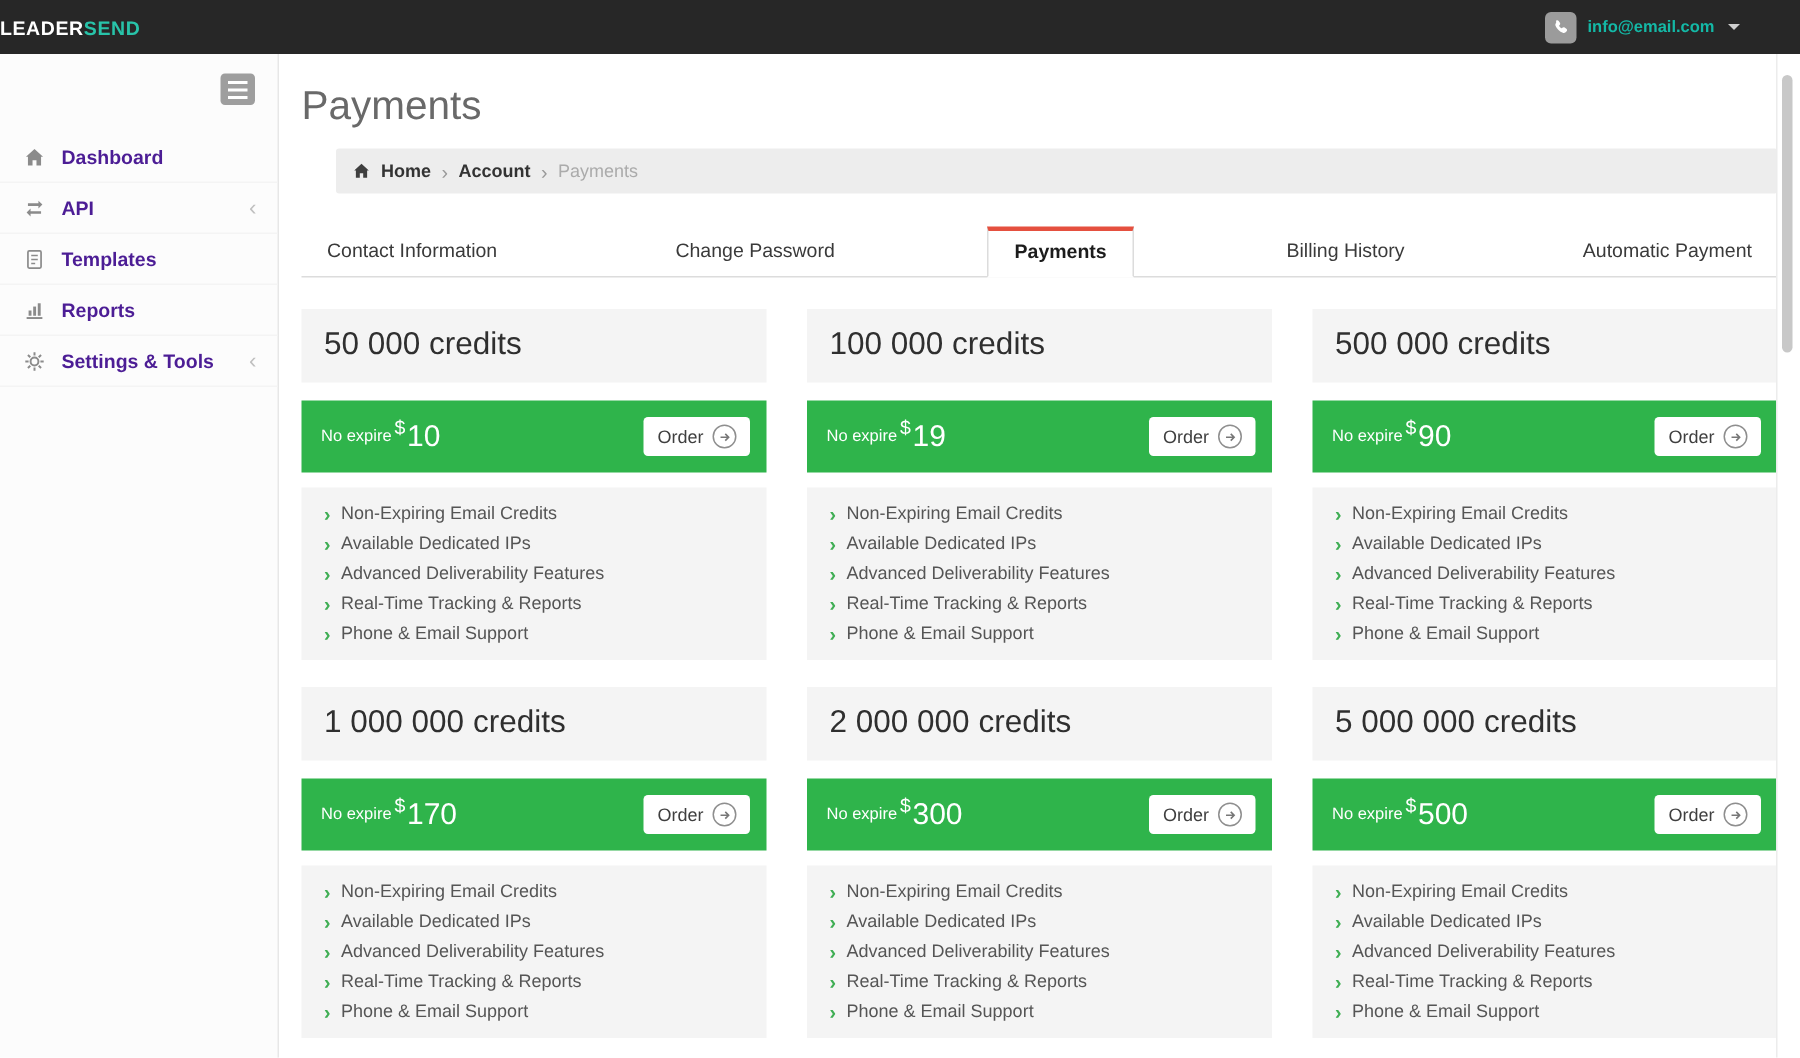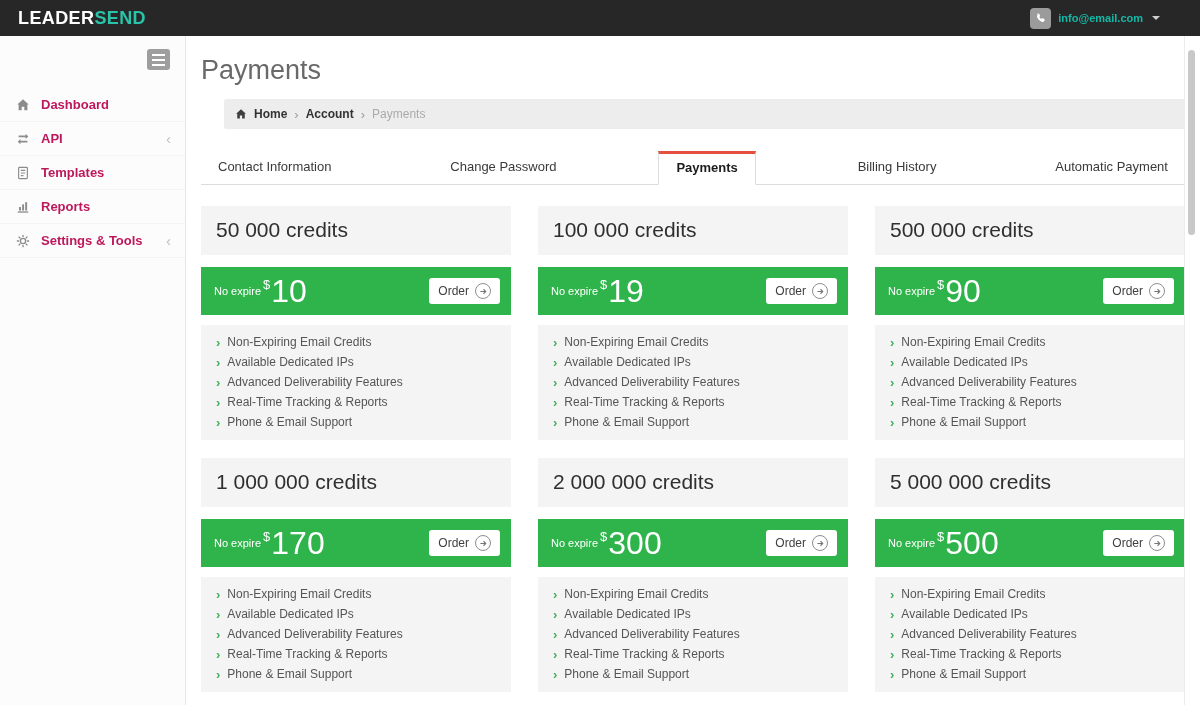--- a/index.html
+++ b/index.html
@@ -3,34 +3,34 @@
 <meta charset="utf-8">
 <style>
   html,body{margin:0;padding:0;}
   body{
     width:1200px;height:705px;position:relative;overflow:hidden;
     font-family:"Liberation Sans",sans-serif;background:#fff;
     -webkit-font-smoothing:antialiased;
   }
   
   .topbar{position:absolute;top:0;left:0;right:0;height:36px;background:#272727;display:flex;align-items:center;z-index:40;}
-  .brand{margin-left:18px;font-size:18px;font-weight:bold;color:#fff;letter-spacing:.4px;}
+  .brand{font-size:13px;font-weight:bold;color:#fff;letter-spacing:.4px;}
   .brand .p2{color:#28c3a9;}
   .account{margin-left:auto;margin-right:40px;display:flex;align-items:center;gap:7px;cursor:pointer;}
   .acct-icon{width:21px;height:21px;background:#9b9b9b;border-radius:4px;display:flex;align-items:center;justify-content:center;}
   .acct-email{color:#14b8a6;font-size:11px;font-weight:bold;}
   .acct-caret{width:0;height:0;border-left:4px solid transparent;border-right:4px solid transparent;border-top:4px solid #cfcfcf;margin-left:2px;}
   
   .sidebar{position:absolute;top:36px;left:0;bottom:0;width:185px;background:#fcfcfc;border-right:1px solid #e7e7e7;z-index:20;}
   .hamburger{position:absolute;top:13px;right:15px;width:23px;height:21px;background:#9e9e9e;border:none;border-radius:3px;display:flex;flex-direction:column;justify-content:center;align-items:center;gap:3px;cursor:pointer;padding:0;}
   .hamburger i{display:block;width:13px;height:2px;background:#fff;}
   .menu{margin-top:52px;display:flex;flex-direction:column;}
   .mitem{height:33px;display:flex;align-items:center;padding:0 14px;gap:10px;font-size:13px;color:#404040;text-decoration:none;border-bottom:1px solid #f4f4f4;cursor:pointer;}
   .micon{width:17px;display:flex;justify-content:center;color:#8b8b8b;}
-  .mlabel{flex:1;font-weight:bold;color:#be185d;}
+  .mlabel{flex:1;font-weight:bold;color:#4c1d95;}
   .mchev{color:#c0c0c0;font-size:15px;line-height:1;}
   .mchev::before{content:"\2039";}
   .mitem.upgrade{background:#1ab394;border-bottom:none;position:relative;z-index:5;}
   .mitem.upgrade .mlabel{color:#fff;}
   .mitem.upgrade .micon{color:#fff;}
   .mitem.upgrade::after{content:"";position:absolute;right:-9px;top:50%;margin-top:-9px;border:9px solid transparent;border-right-width:0;border-left-color:#1ab394;}
   
   .content{position:absolute;top:36px;left:186px;right:15px;bottom:0;background:#fff;padding-left:15px;overflow:hidden;}
   .page-title{margin:19px 0 0;font-size:27px;font-weight:normal;color:#696969;}
   .crumb{margin-top:13px;height:30px;background:#ededed;border-radius:2px;display:flex;align-items:center;padding:0 11px;gap:7px;font-size:12px;color:#3f3f3f;margin-left:23px;}
@@ -42,21 +42,21 @@
   .tabs{margin-top:22px;display:flex;border-bottom:1px solid #dcdcdc;justify-content:space-between;}
   .tab{padding:8px 17px 9px;font-size:13px;color:#3a3a3a;cursor:pointer;}
   .tab.active{background:#fff;border:1px solid #dcdcdc;border-top:3px solid #e5503f;border-bottom:1px solid #fff;margin-bottom:-1px;padding-top:6px;color:#1c1c1c;font-weight:bold;}
   
   .grid{margin-top:21px;display:grid;grid-template-columns:repeat(3,1fr);column-gap:27px;row-gap:18px;}
   .card{display:flex;flex-direction:column;}
   .card-credits{margin:0;background:#f4f4f4;padding:12px 15px 13px;font-size:21px;font-weight:normal;color:#2f2f2f;}
   .card-band{margin-top:12px;background:#2fb44b;height:48px;display:flex;align-items:center;padding:0 11px 0 13px;}
   .noexp{color:#fff;font-size:11px;}
   .cur{color:#fff;font-size:13px;margin-left:2px;position:relative;top:-7px;}
-  .price{color:#fff;font-size:32px;line-height:1;margin-left:1px;}
+  .price{color:#fff;font-size:20px;line-height:1;margin-left:1px;}
   .order{margin-left:auto;background:#fff;border:0;border-radius:3px;height:26px;padding:0 9px;display:flex;align-items:center;gap:6px;font-size:12px;color:#3f3f3f;font-family:inherit;cursor:pointer;}
   .ocirc{width:14px;height:14px;border:1px solid #8e8e8e;border-radius:50%;display:flex;align-items:center;justify-content:center;}
   .features{margin:10px 0 0;padding:7px 0 8px;background:#f4f4f4;list-style:none;}
   .features li{display:flex;align-items:center;gap:7px;padding:2px 15px;font-size:12px;color:#555;line-height:16px;}
   .fchev{color:#3fae54;font-weight:bold;font-size:13px;line-height:1;}
   .fchev::before{content:"\203A";}
   
   .scrollstrip{position:absolute;top:36px;right:0;bottom:0;width:15px;background:#fff;border-left:1px solid #ececec;z-index:30;}
   .thumb{position:absolute;top:14px;left:3px;width:7px;height:185px;background:#c8c8c8;border-radius:4px;}
 </style>

